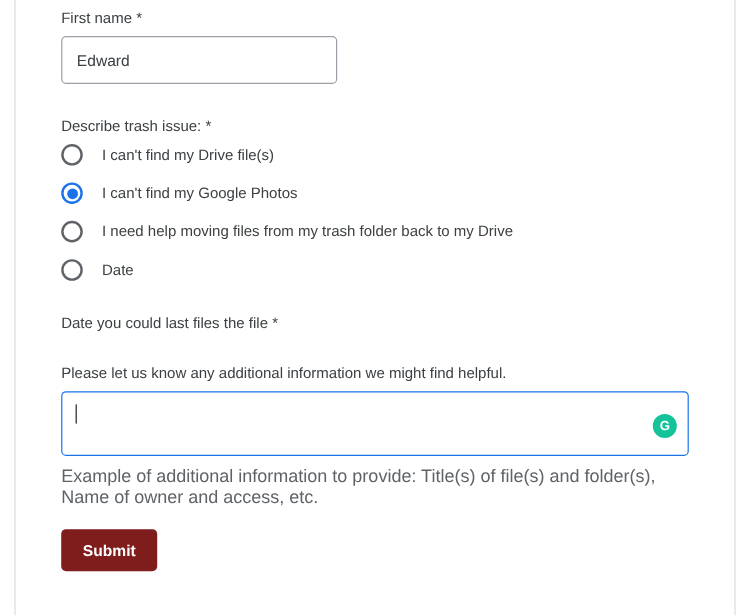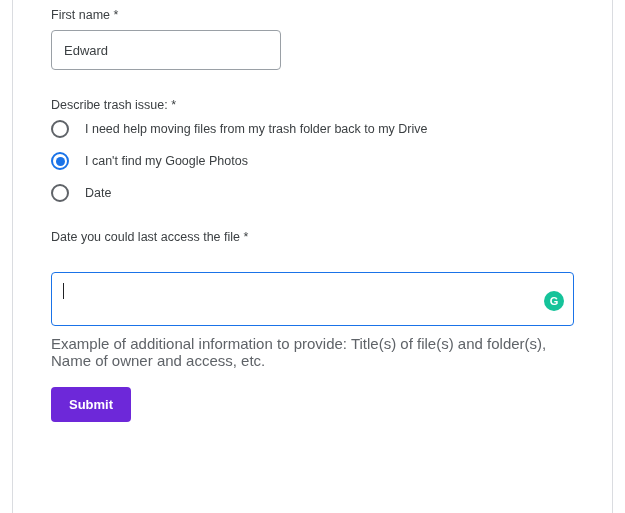--- a/index.html
+++ b/index.html
@@ -92,21 +92,21 @@
       color: #fff;
       font-size: 11px;
       font-weight: bold;
     }
     .helper-text {
       font-size: 15px;
       color: #5f6368;
       margin-top: 6px;
     }
     .submit-btn {
-      background: #6d28d9;
+      background: #7f1d1d;
       color: #fff;
       border: none;
       border-radius: 4px;
       padding: 10px 18px;
       font-size: 13px;
       font-weight: 600;
       cursor: pointer;
       margin-top: 18px;
     }
     .cursor {
@@ -130,46 +130,51 @@
 
   <div class="field-group">
     <label class="field-label">First name *</label>
     <input class="text-input" type="text" value="Edward" style="">
   </div>
 
   <div class="field-group">
     <label class="field-label">Describe trash issue: *</label>
     <div class="radio-group">
 
-
       <div class="radio-row">
         <span class="radio-circle"></span>
-        <span class="radio-label">I need help moving files from my trash folder back to my Drive</span>
+        <span class="radio-label">I can't find my Drive file(s)</span>
       </div>
 
       <div class="radio-row">
         <span class="radio-circle selected">
             <span class="radio-dot"></span>
           </span>
         <span class="radio-label">I can't find my Google Photos</span>
       </div>
 
       <div class="radio-row">
         <span class="radio-circle"></span>
+        <span class="radio-label">I need help moving files from my trash folder back to my Drive</span>
+      </div>
+
+      <div class="radio-row">
+        <span class="radio-circle"></span>
         <span class="radio-label">Date</span>
       </div>
 
     </div>
   </div>
 
   <div class="field-group">
-    <label class="field-label">Date you could last access the file *</label>
+    <label class="field-label">Date you could last files the file *</label>
   </div>
 
   <div class="field-group" style="margin-bottom:0">
+    <label class="field-label">Please let us know any additional information we might find helpful.</label>
     <div class="textarea-wrap">
       <textarea class="text-area" style=""></textarea>
       <span class="ta-display"><span class="cursor"></span></span>
       <span class="grammarly-badge">G</span>
     </div>
     <div class="helper-text">Example of additional information to provide: Title(s) of file(s) and folder(s), Name of owner and access, etc.</div>
   </div>
 
   <button class="submit-btn">Submit</button>
 

